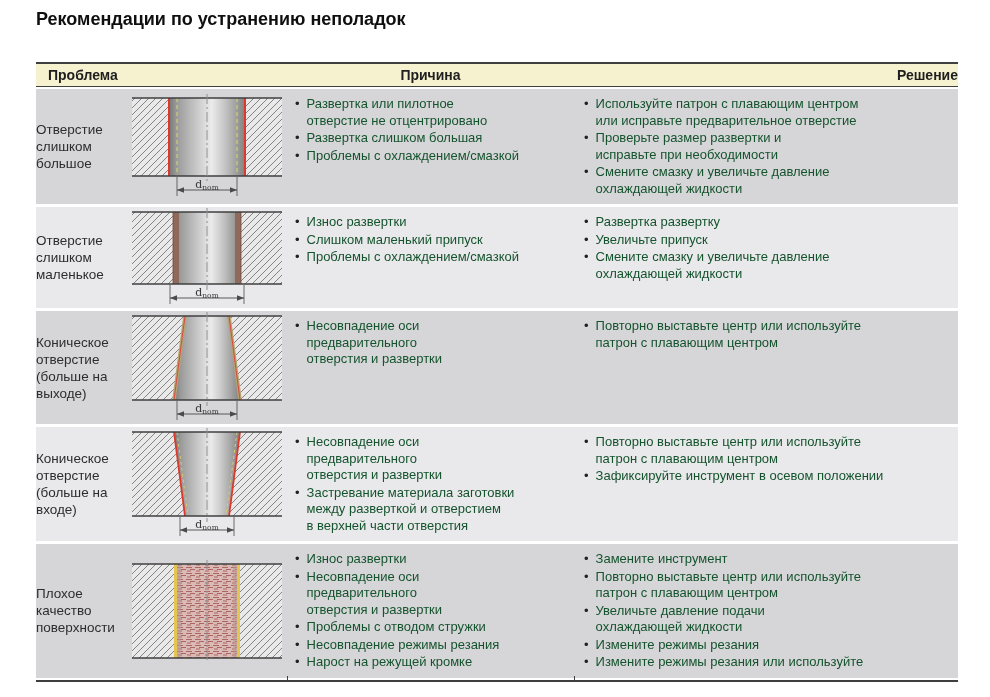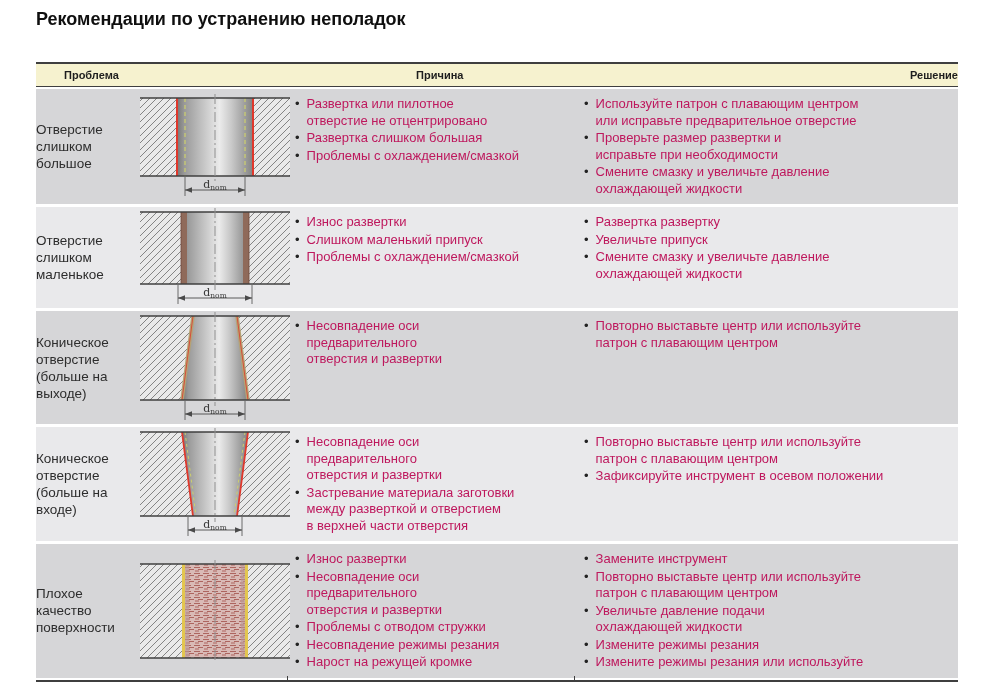--- a/index.html
+++ b/index.html
@@ -2,37 +2,37 @@
 <html><head>
 <meta charset="utf-8">
 <style>
   html,body{margin:0;padding:0;background:#ffffff;}
   .page{position:relative;width:990px;height:697px;background:#ffffff;overflow:hidden;
         font-family:"Liberation Sans",sans-serif;color:#2d2d2d;}
   .title{position:absolute;left:36px;top:9px;font-size:18px;font-weight:700;color:#0f0f0f;margin:0;}
   .tbl{position:absolute;left:36px;top:62px;width:922px;}
   .thead{display:flex;align-items:center;height:22px;background:#f6f2cf;
          border-top:2px solid #3f3f3f;border-bottom:1px solid #3f3f3f;
-         font-size:11px;font-weight:600;color:#1e1e1e;padding-left:16px;}
+         font-size:14px;font-weight:600;color:#1e1e1e;}
   .th-problem{width:251px;padding-left:12px;box-sizing:border-box;}
   .th-cause{width:287px;text-align:center;}
   .th-solution{width:384px;text-align:right;}
   #rows .row{display:flex;margin-top:3px;position:relative;}
   #rows .row:first-child{margin-top:2px;}
   .row-a{background:#d6d6d8;}
   .row-b{background:#e9e9eb;}
   .c-problem{width:251px;position:relative;display:flex;align-items:center;
              box-sizing:border-box;padding-left:0;}
   .problem-label{font-size:13.5px;line-height:17px;white-space:pre-line;color:#2d2d2d;}
-  .illus{position:absolute;left:104px;top:50%;transform:translateY(-50%);line-height:0;}
+  .illus{position:absolute;left:96px;top:50%;transform:translateY(-50%);line-height:0;}
   .c-cause{width:287px;box-sizing:border-box;padding:7px 2px 6px 8px;}
   .c-solution{width:384px;box-sizing:border-box;padding:7px 2px 6px 10px;}
   .bi{display:flex;gap:7px;margin-bottom:1px;}
   .bi .b{font-size:13px;line-height:16.5px;color:#222;}
-  .bi .t{font-size:13px;line-height:16.5px;white-space:pre-line;color:#be185d;}
+  .bi .t{font-size:13px;line-height:16.5px;white-space:pre-line;color:#14532d;}
   .tbl-bottom{height:2px;background:#3f3f3f;margin-top:2px;position:relative;}
   .tick{position:absolute;top:-4px;width:1px;height:4px;background:#3f3f3f;}
   .tick1{left:251px;} .tick2{left:538px;}
 </style>
 </head>
 <body>
 
 <div class="page">
   <h1 class="title">Рекомендации по устранению неполадок</h1>
 

